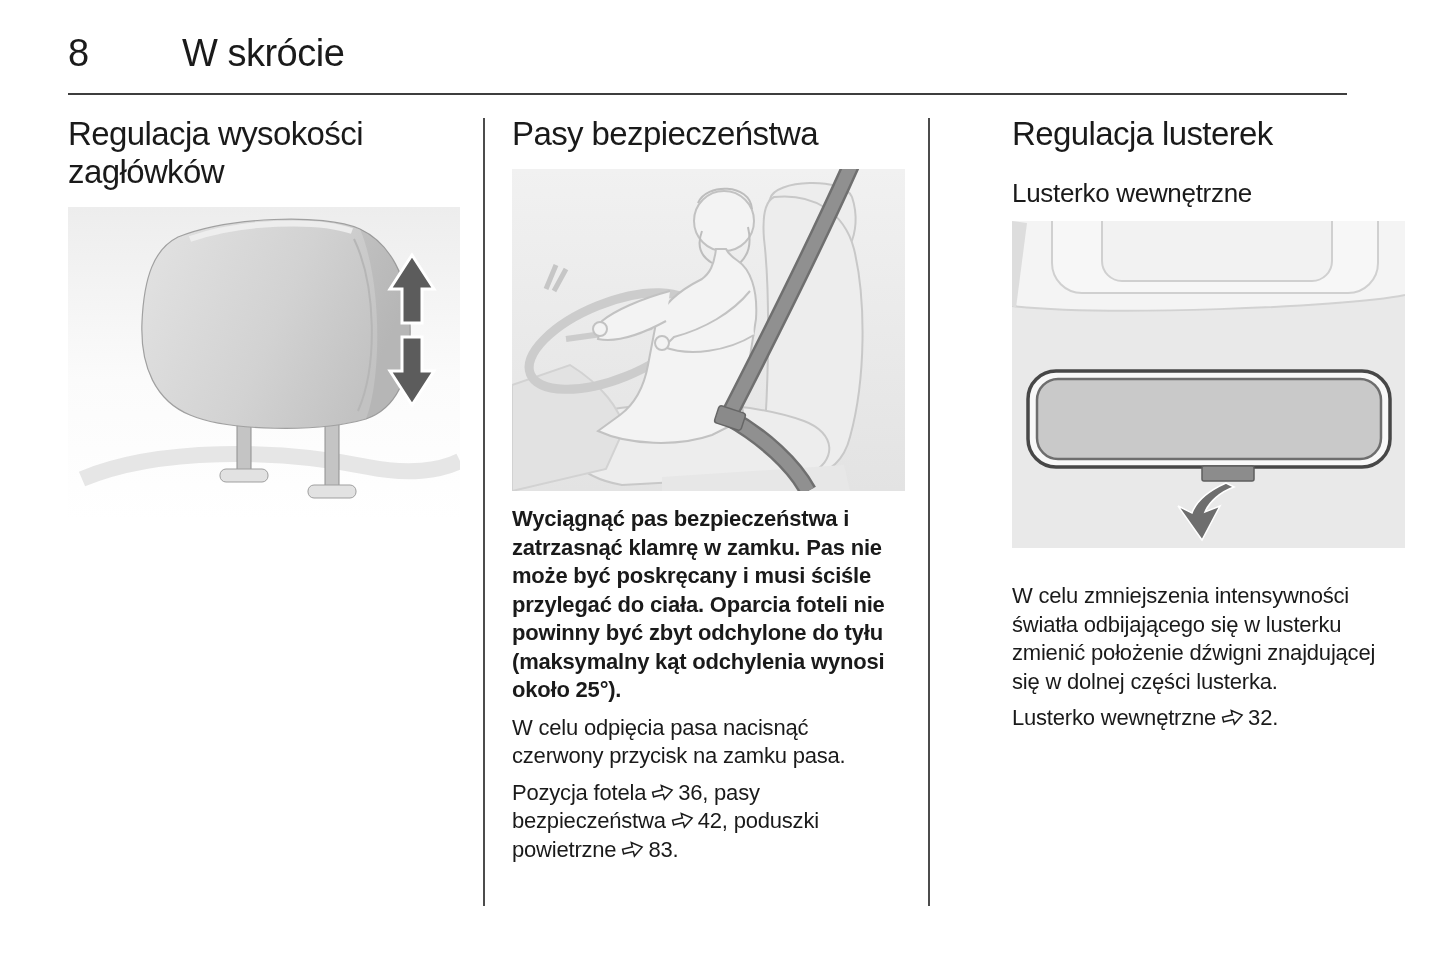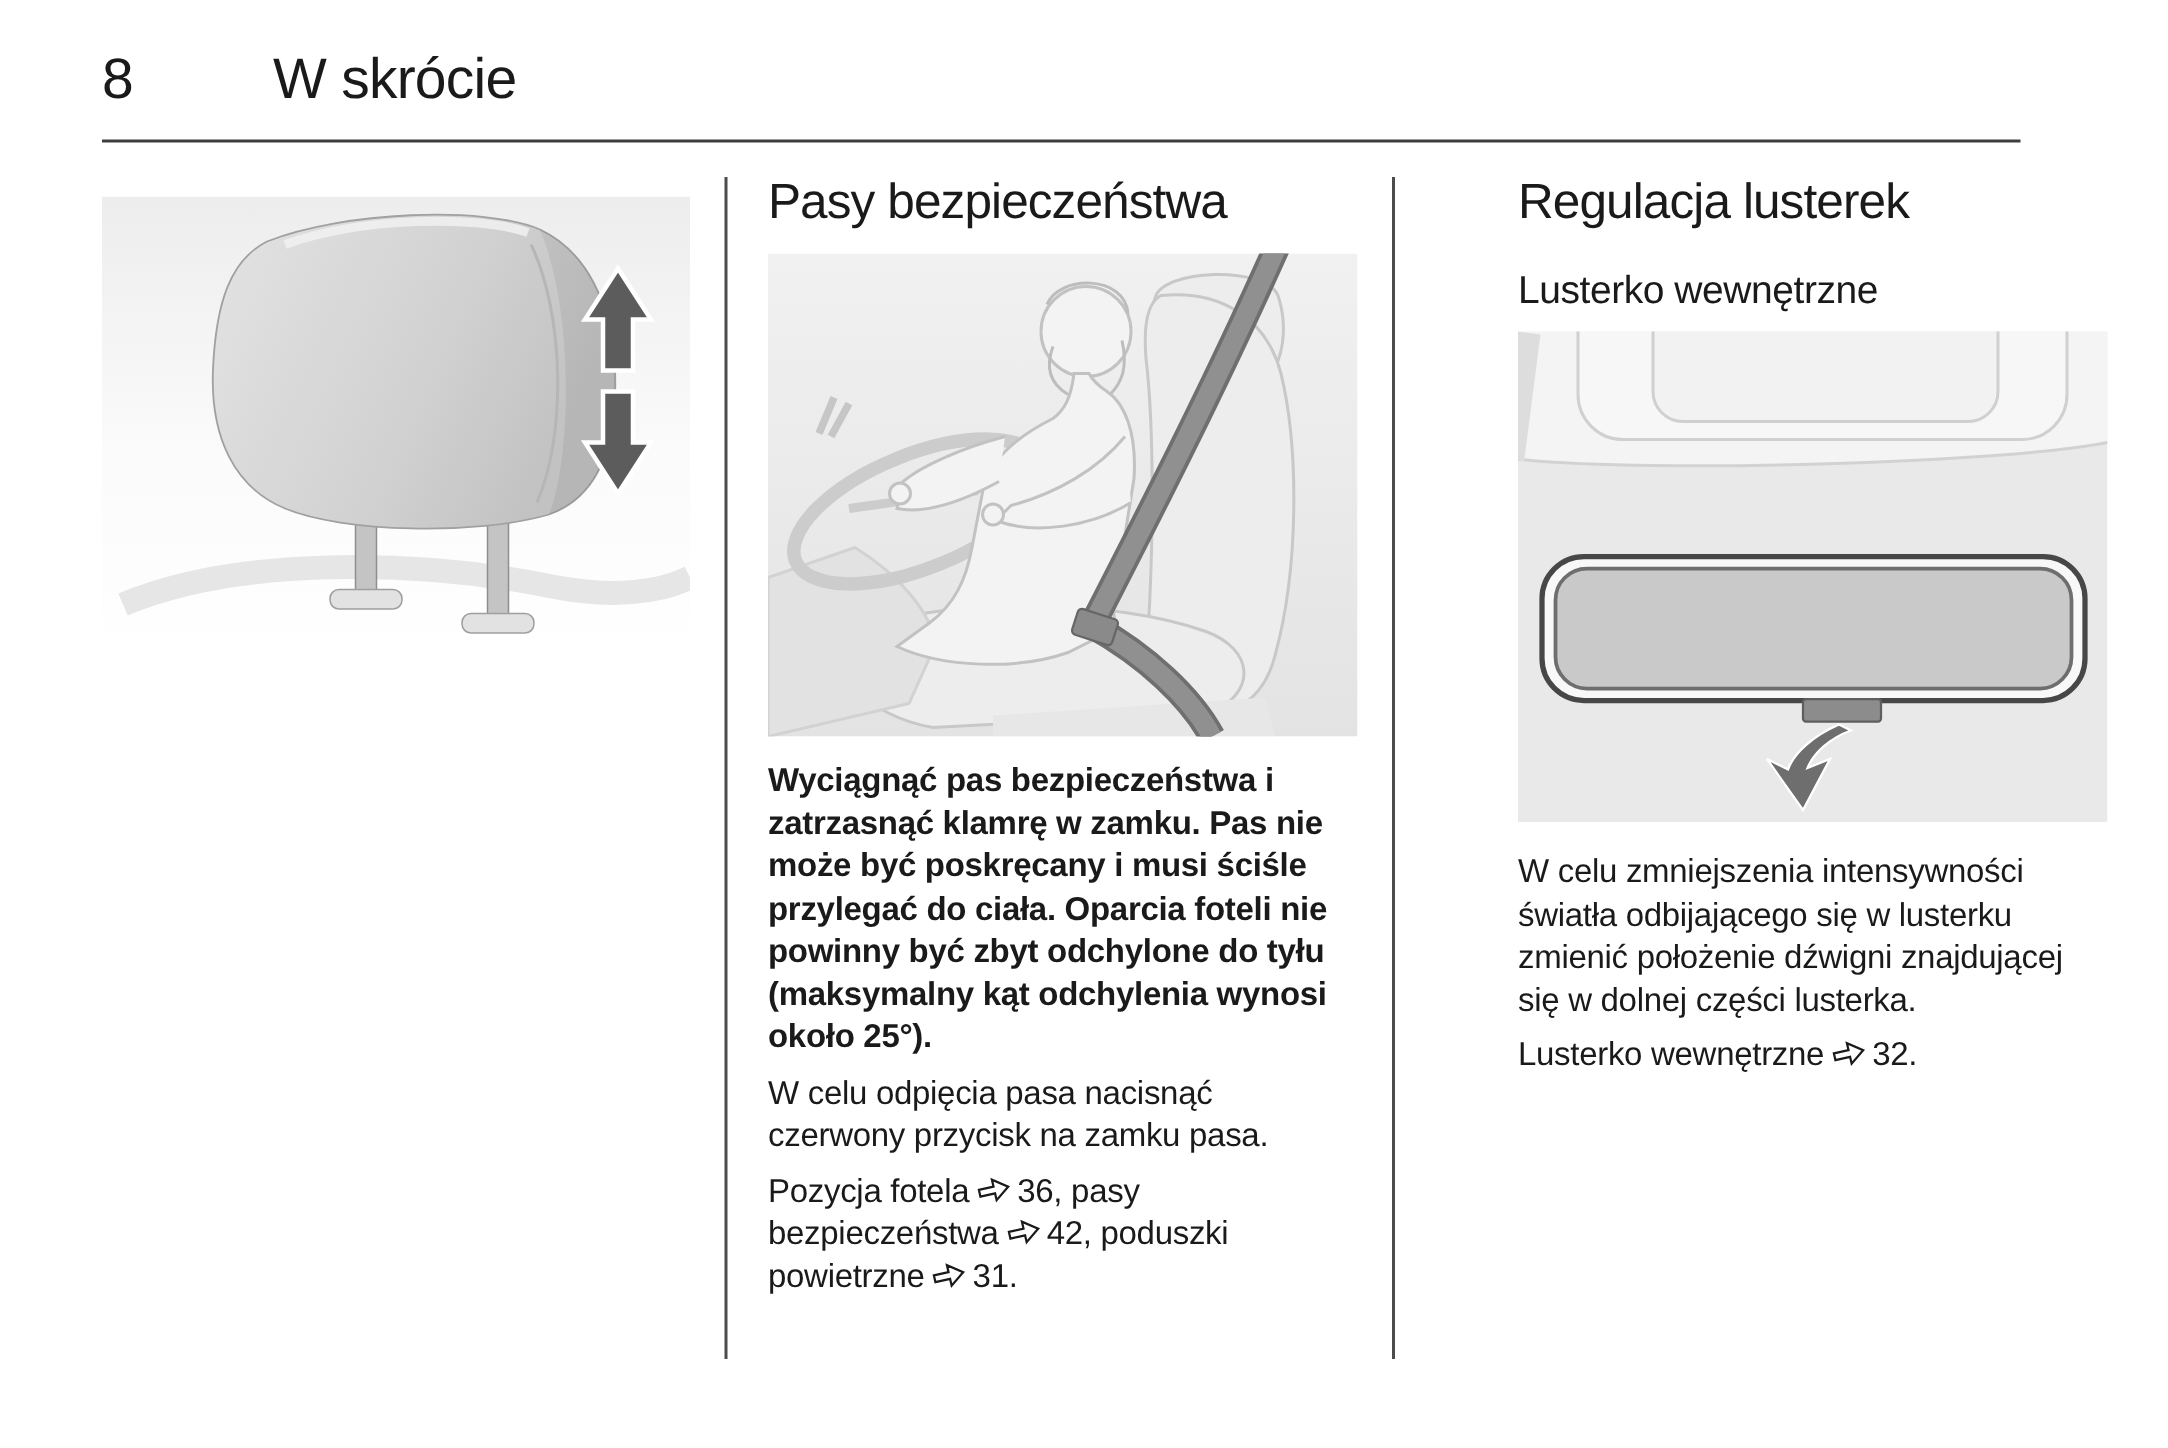--- a/index.html
+++ b/index.html
@@ -16,37 +16,38 @@
   #col-headrests{left:68px;width:394px;}
   #col-seatbelts{left:512px;width:393px;}
   #col-mirrors{left:1012px;width:394px;}
   h2.sec{font-size:33px;line-height:38px;font-weight:400;margin:0;letter-spacing:-0.6px;}
   h3.sub{font-size:26px;line-height:31px;font-weight:400;margin:25px 0 0 0;letter-spacing:-0.3px;}
   figure{margin:16px 0 0 0;padding:0;}
   #col-mirrors figure{margin-top:12px;}
   p.body{font-size:22px;line-height:28.5px;margin:0;letter-spacing:-0.2px;}
   #col-headrests p.first{margin-top:21px;}
   #col-seatbelts p.first{margin-top:10px;font-weight:bold;}
-  #col-mirrors p.first{margin-top:14px;}
+  #col-mirrors p.first{margin-top:30px;}
   p.next{margin-top:9px;}
   p.ref{margin-top:8px;}
   .arr{display:inline-block;vertical-align:-2px;margin:0 4px 0 5px;line-height:0;}
 </style>
 </head>
 <body>
 
 <div class="page">
 
   <span class="page-num">8</span>
   <span class="chapter">W skrócie</span>
   <div class="rule"></div>
   <div class="vdiv vdiv1"></div>
   <div class="vdiv vdiv2"></div>
 
   <section class="col" id="col-headrests">
+    <h2 class="sec">Regulacja wysokości zagłówków</h2>
 
     <figure>
       <svg width="392" height="313" viewBox="0 0 392 313">
         <defs>
           <linearGradient id="hrbg" x1="0" y1="0" x2="0" y2="1">
             <stop offset="0" stop-color="#ededed"></stop>
               <stop offset="0.55" stop-color="#fbfbfb"></stop>
               <stop offset="1" stop-color="#ffffff"></stop>
           </linearGradient>
           <linearGradient id="hrbody" x1="0" y1="0" x2="1" y2="0.35">
@@ -130,21 +131,21 @@
               <polygon points="2,7.2 12,7.2 12,2.5 21.5,9.5 12,16.5 12,11.8 2,11.8" fill="#ffffff" stroke="#1a1a1a" stroke-width="1.5"></polygon>
             </g>
           </svg></span><span>36, pasy bezpieczeństwa</span><span class="arr"><svg width="23" height="19" viewBox="0 0 23 19">
             <g transform="rotate(-13 11 10)">
               <polygon points="2,7.2 12,7.2 12,2.5 21.5,9.5 12,16.5 12,11.8 2,11.8" fill="#ffffff" stroke="#1a1a1a" stroke-width="1.5"></polygon>
             </g>
           </svg></span><span>42, poduszki powietrzne</span><span class="arr"><svg width="23" height="19" viewBox="0 0 23 19">
             <g transform="rotate(-13 11 10)">
               <polygon points="2,7.2 12,7.2 12,2.5 21.5,9.5 12,16.5 12,11.8 2,11.8" fill="#ffffff" stroke="#1a1a1a" stroke-width="1.5"></polygon>
             </g>
-          </svg></span><span>31.</span></p>
+          </svg></span><span>83.</span></p>
   </section>
 
   <section class="col" id="col-mirrors">
     <h2 class="sec">Regulacja lusterek</h2>
     <h3 class="sub">Lusterko wewnętrzne</h3>
 
     <figure>
       <svg width="393" height="327" viewBox="0 0 393 327">
         <rect width="393" height="327" fill="#e9e9e9"></rect>
         <g>

